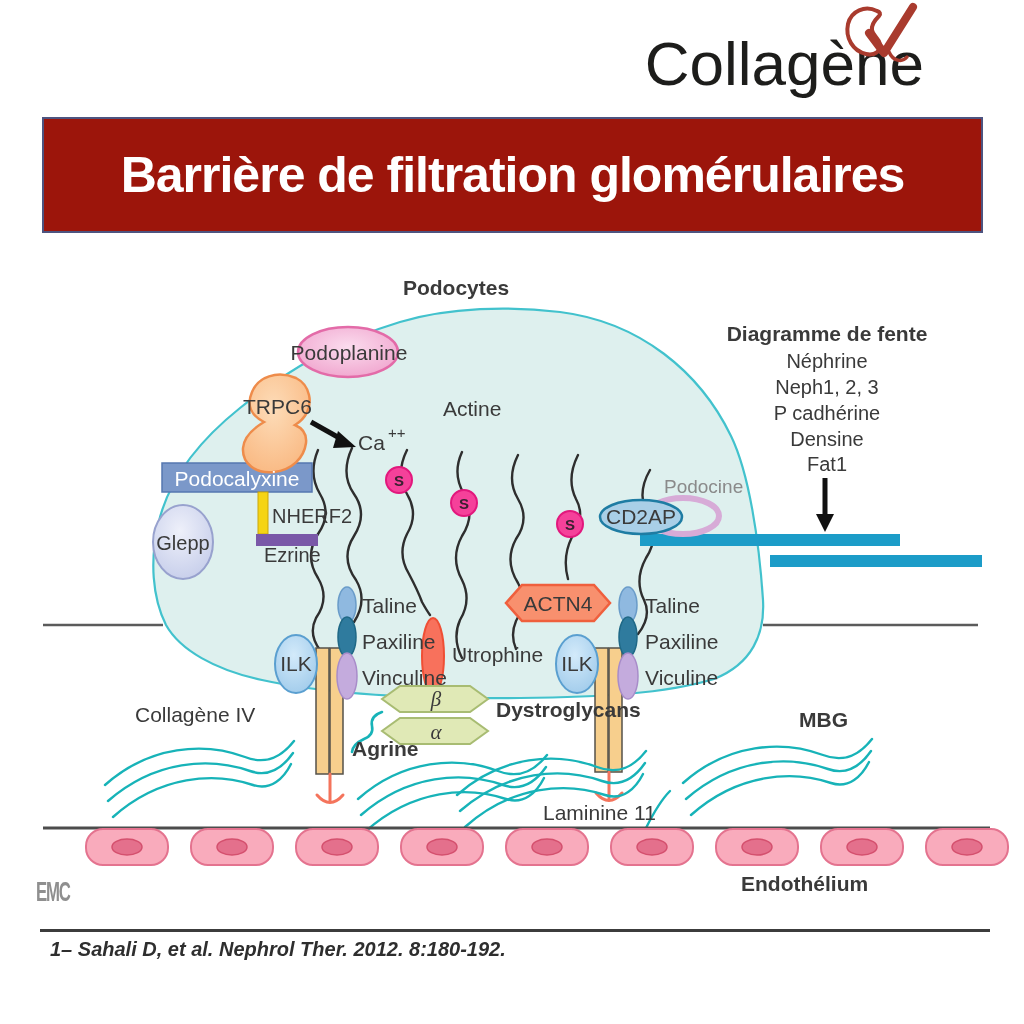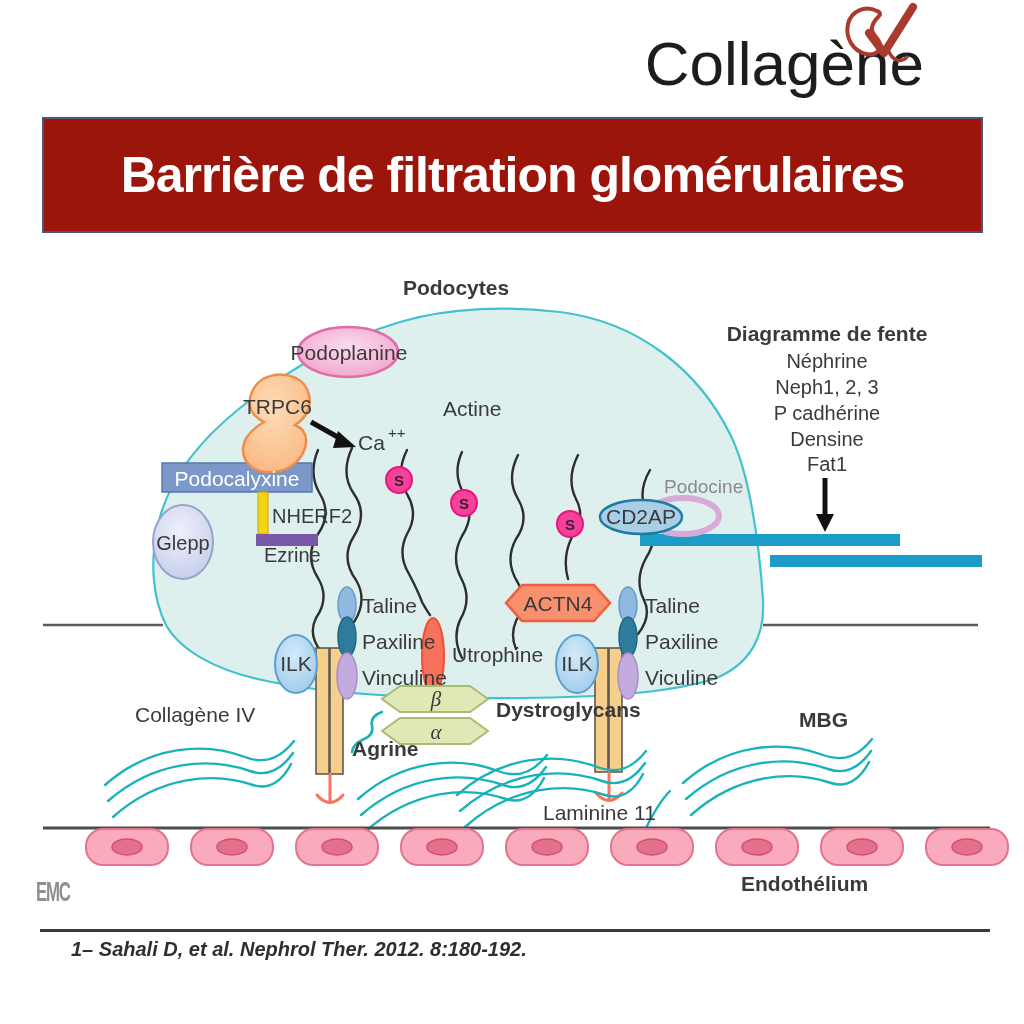--- a/index.html
+++ b/index.html
@@ -8,21 +8,21 @@
   .logo-text{position:absolute;top:33px;right:100px;font-size:62px;color:#1d1d1b;
              font-weight:400;letter-spacing:0px;line-height:1;}
   .logo-icon{position:absolute;top:2px;right:104px;width:78px;height:62px;}
   .banner{position:absolute;left:42px;top:117px;width:941px;height:116px;background:#9c150b;
           border:2px solid #4d5480;box-sizing:border-box;display:flex;align-items:center;justify-content:center;}
   .banner h1{margin:14px;color:#ffffff;font-size:50px;font-weight:700;letter-spacing:-1px;}
   .diagram-svg{position:absolute;left:0;top:0;}
   .watermark{position:absolute;left:36px;top:876px;font-size:28px;color:#8f8f8f;font-weight:600;
              transform:scaleX(.6);transform-origin:0 0;letter-spacing:-2px;}
   .footer-rule{position:absolute;left:40px;top:929px;width:950px;height:0;border-top:3px solid #3c3c3c;}
-  .citation{position:absolute;left:50px;top:938px;font-size:20px;font-weight:700;font-style:italic;color:#2e2e2e;margin-left:21px;}
+  .citation{position:absolute;left:50px;top:938px;font-size:20px;font-weight:700;font-style:italic;color:#2e2e2e;}
   svg text{font-family:"Liberation Sans",sans-serif;fill:#3a3a3a;font-size:21px;}
   .t-mid{text-anchor:middle;}
   .t-bold{font-weight:700;}
   .t-white{fill:#ffffff;}
   .t-gray{fill:#8a8a8a;font-size:19px;}
   .t-small{font-size:20px;}
   .t-s{font-size:15px;font-weight:700;fill:#3a2030;}
   .t-sup{font-size:15px;}
   .t-serif{font-family:"Liberation Serif",serif;font-style:italic;font-size:21px;}
 </style>

